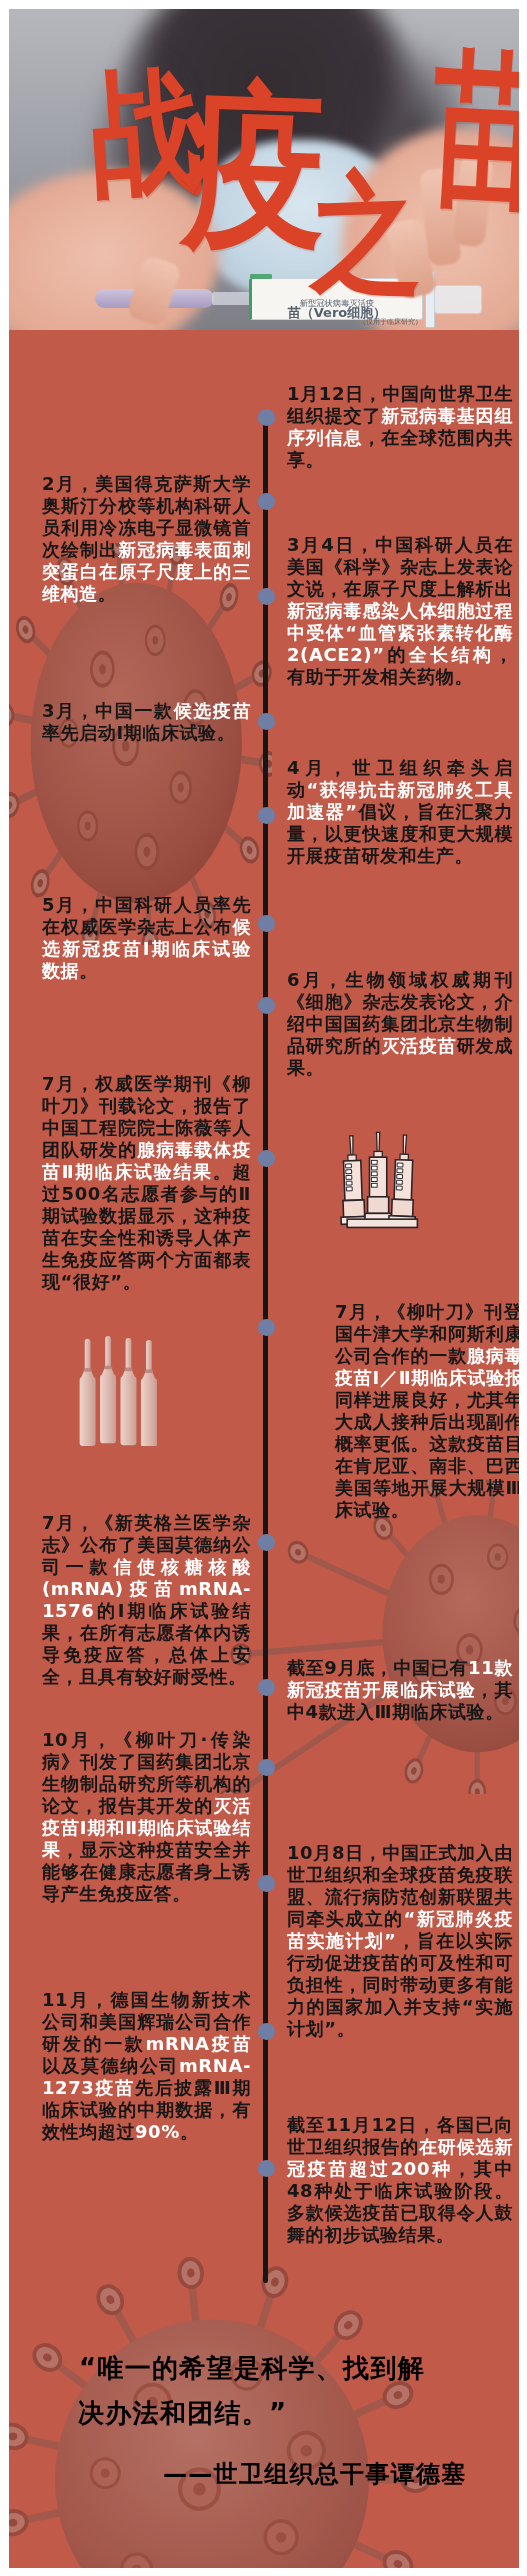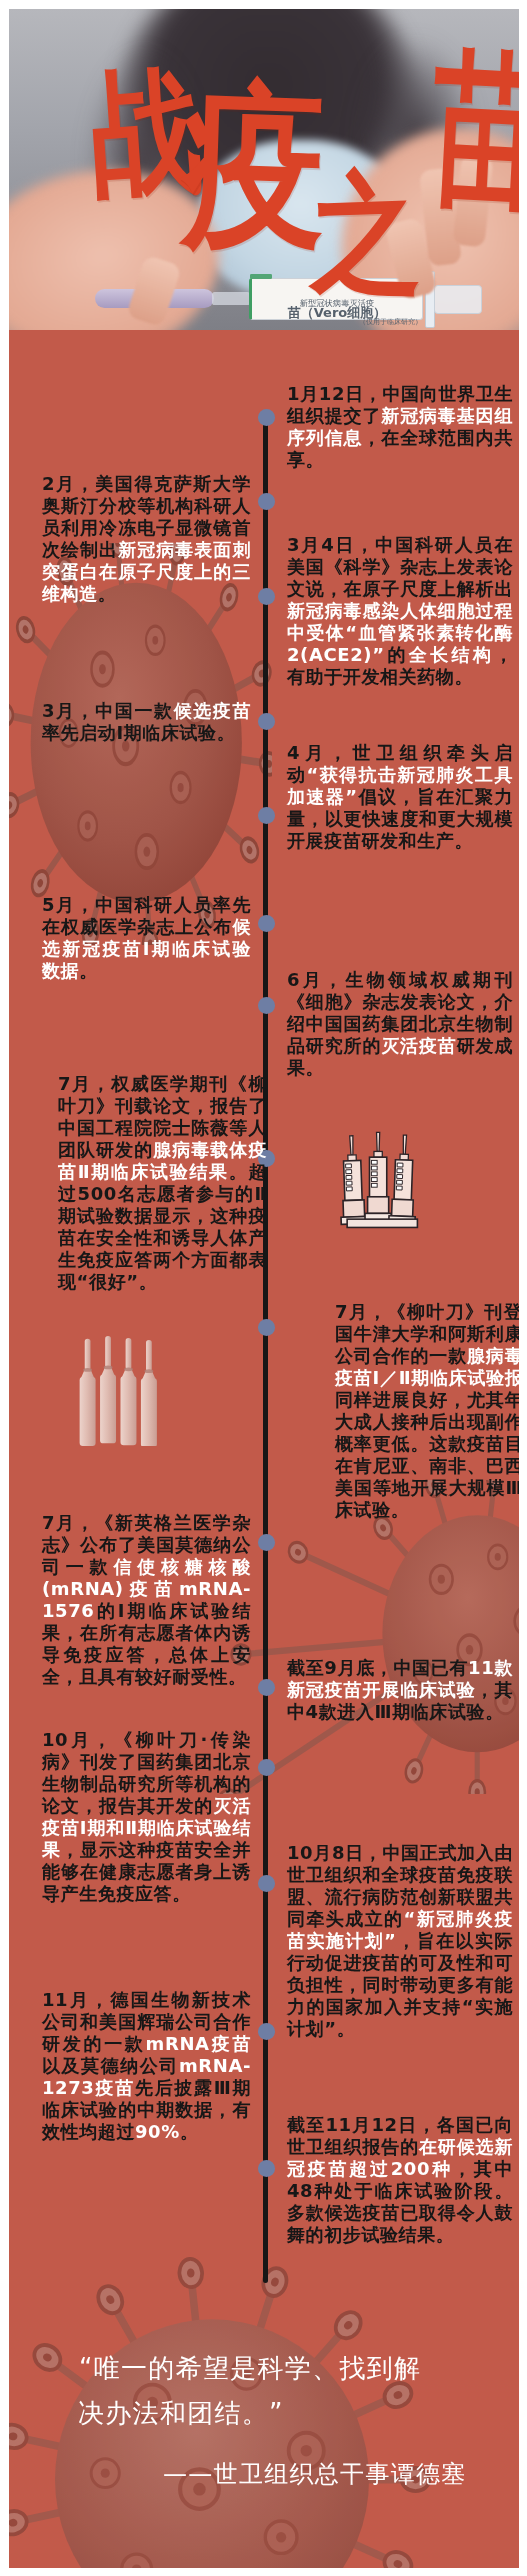--- a/index.html
+++ b/index.html
@@ -32,21 +32,21 @@
   
   .red{position:absolute;left:9px;top:330px;width:510px;height:2238px;background:#c25a4a;overflow:hidden;}
   .tl-line{position:absolute;left:254px;top:85px;width:5.1px;height:1868px;background:#161616;border-radius:2.6px;}
   .dot{position:absolute;left:249px;width:17.3px;height:16.7px;border-radius:50%;background:#6e7ea4;}
   .ev{position:absolute;font-size:18px;line-height:22px;font-weight:700;color:#171717;letter-spacing:0.6px;text-align:justify;}
   .ev.l{left:33px;width:209px;}
   .ev.r{left:278px;width:226px;}
   .w{color:#ffffff;}
   .virus{position:absolute;}
   .illus{position:absolute;}
-  .q{position:absolute;color:#ffffff;font-weight:400;letter-spacing:1.3px;}
+  .q{position:absolute;color:#000000;font-weight:700;letter-spacing:1.3px;}
   .q1{left:70px;top:2021px;font-size:26px;}
   .q2{left:69px;top:2066px;font-size:26px;}
   .qa{left:154px;top:2128px;font-size:24px;}
 </style>
 </head>
 <body>
 
 <div class="page">
 
   <div class="photo">
@@ -292,33 +292,33 @@
     </div>
 
     <div class="ev r" style="top:204px;">
       <span>3月4日，中国科研人员在美国《科学》杂志上发表论文说，在原子尺度上解析出</span><span class="w">新冠病毒感染人体细胞过程中受体“血管紧张素转化酶2(ACE2)”</span><span>的</span><span class="w">全长结构</span><span>，有助于开发相关药物。</span>
     </div>
 
     <div class="ev l" style="top:370px;">
       <span>3月，中国一款</span><span class="w">候选疫苗</span><span>率先启动Ⅰ期临床试验。</span>
     </div>
 
-    <div class="ev r" style="top:412px;">
+    <div class="ev r" style="top:427px;">
       <span>4月，世卫组织牵头启动</span><span class="w">“获得抗击新冠肺炎工具加速器”</span><span>倡议，旨在汇聚力量，以更快速度和更大规模开展疫苗研发和生产。</span>
     </div>
 
     <div class="ev l" style="top:564px;">
       <span>5月，中国科研人员率先在权威医学杂志上公布</span><span class="w">候选新冠疫苗Ⅰ期临床试验数据</span><span>。</span>
     </div>
 
     <div class="ev r" style="top:639px;">
       <span>6月，生物领域权威期刊《细胞》杂志发表论文，介绍中国国药集团北京生物制品研究所的</span><span class="w">灭活疫苗</span><span>研发成果。</span>
     </div>
 
-    <div class="ev l" style="top:743px;margin-left:16px;">
+    <div class="ev l" style="top:743px;">
       <span>7月，权威医学期刊《柳叶刀》刊载论文，报告了中国工程院院士陈薇等人团队研发的</span><span class="w">腺病毒载体疫苗Ⅱ期临床试验结果</span><span>。超过500名志愿者参与的Ⅱ期试验数据显示，这种疫苗在安全性和诱导人体产生免疫应答两个方面都表现“很好”。</span>
     </div>
 
     <div class="ev r" style="top:971px;margin-left:48px;">
       <span>7月，《柳叶刀》刊登了英国牛津大学和阿斯利康制药公司合作的一款</span><span class="w">腺病毒载体疫苗Ⅰ／Ⅱ期临床试验报告</span><span>，同样进展良好，尤其年纪较大成人接种后出现副作用的概率更低。这款疫苗目前正在肯尼亚、南非、巴西以及美国等地开展大规模Ⅲ期临床试验。</span>
     </div>
 
     <div class="ev l" style="top:1182px;">
       <span>7月，《新英格兰医学杂志》公布了美国莫德纳公司一款</span><span class="w">信使核糖核酸(mRNA)疫苗mRNA-1576</span><span>的Ⅰ期临床试验结果，在所有志愿者体内诱导免疫应答，总体上安全，且具有较好耐受性。</span>
     </div>

